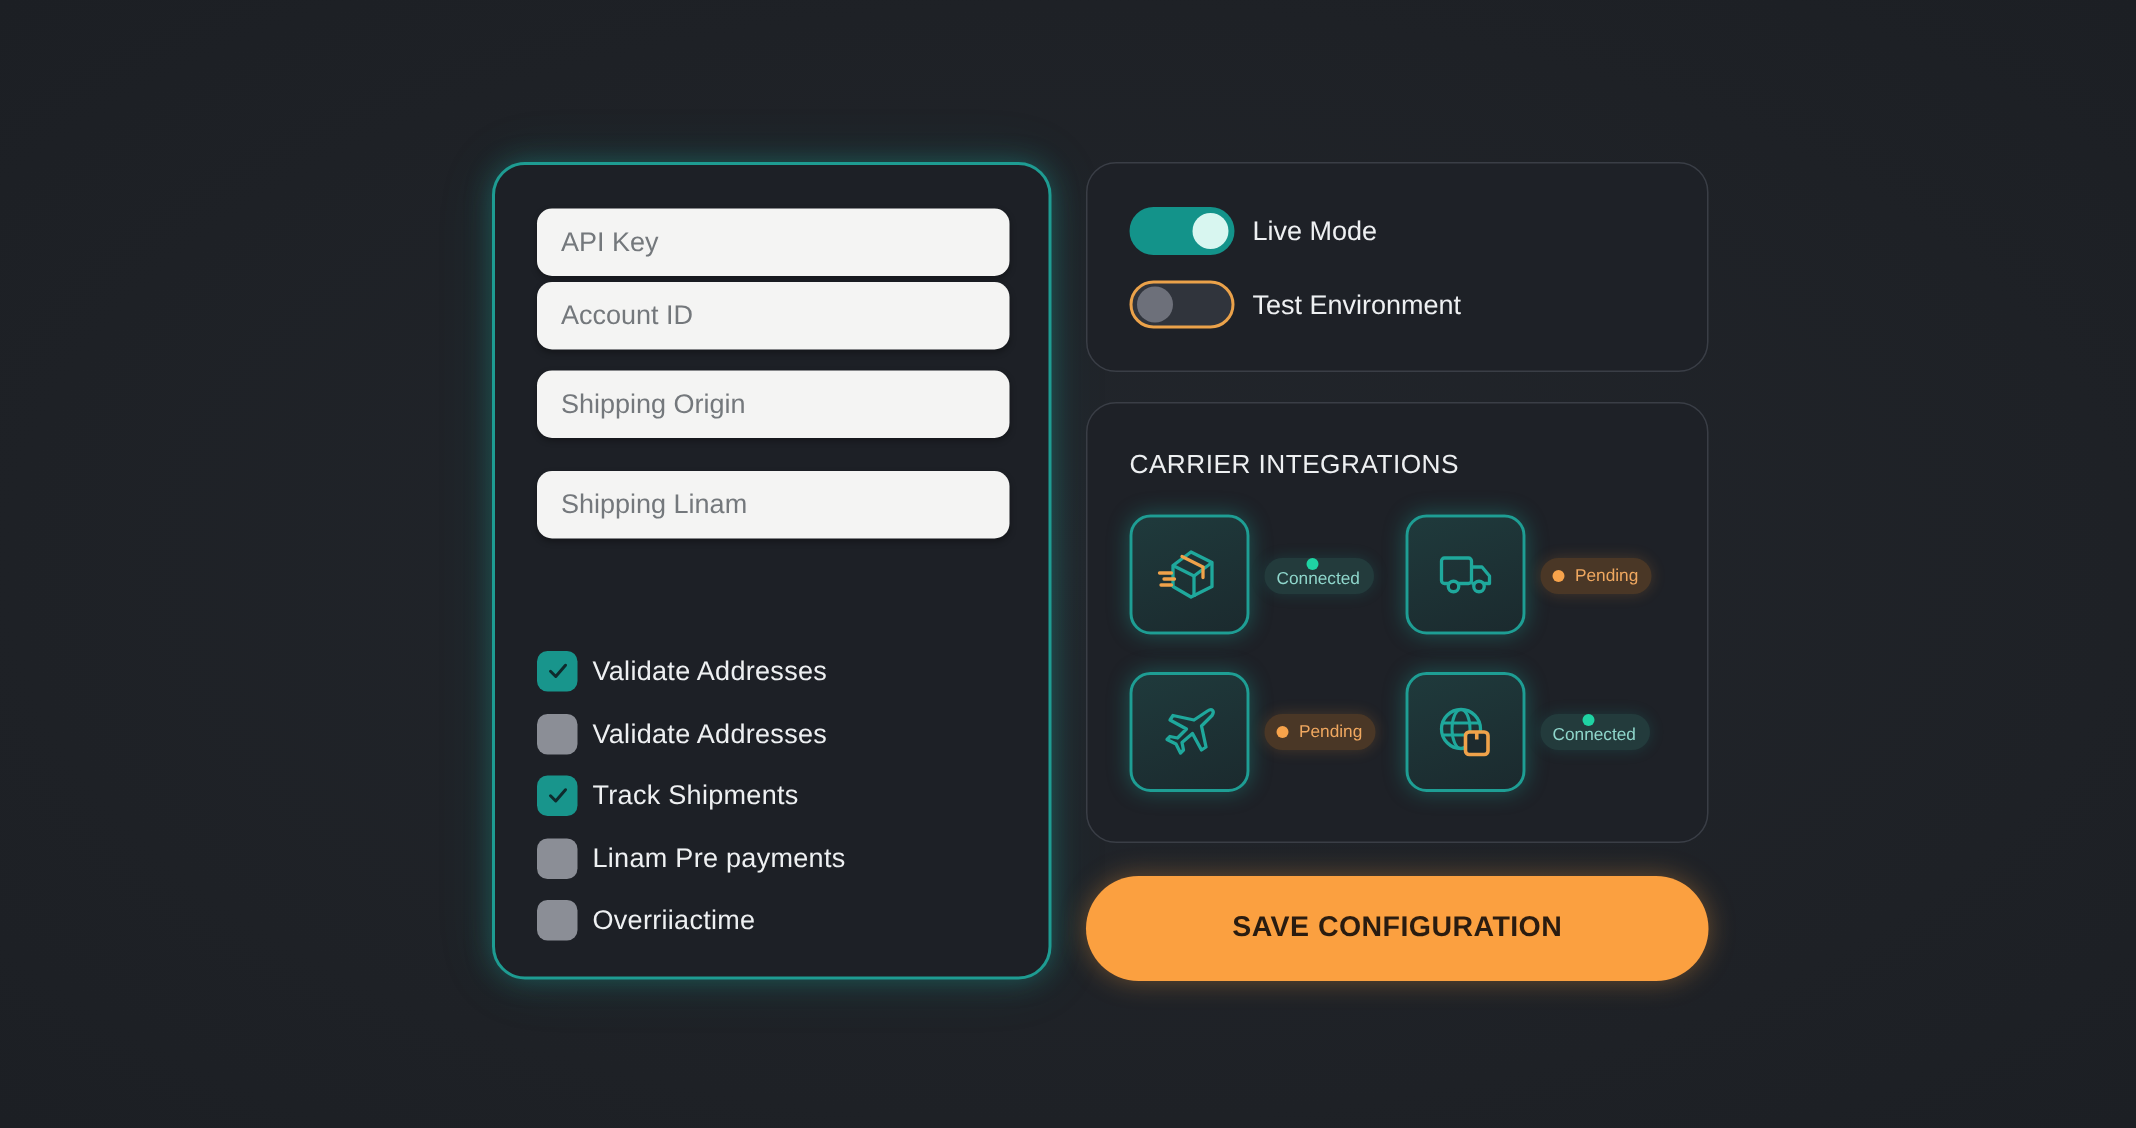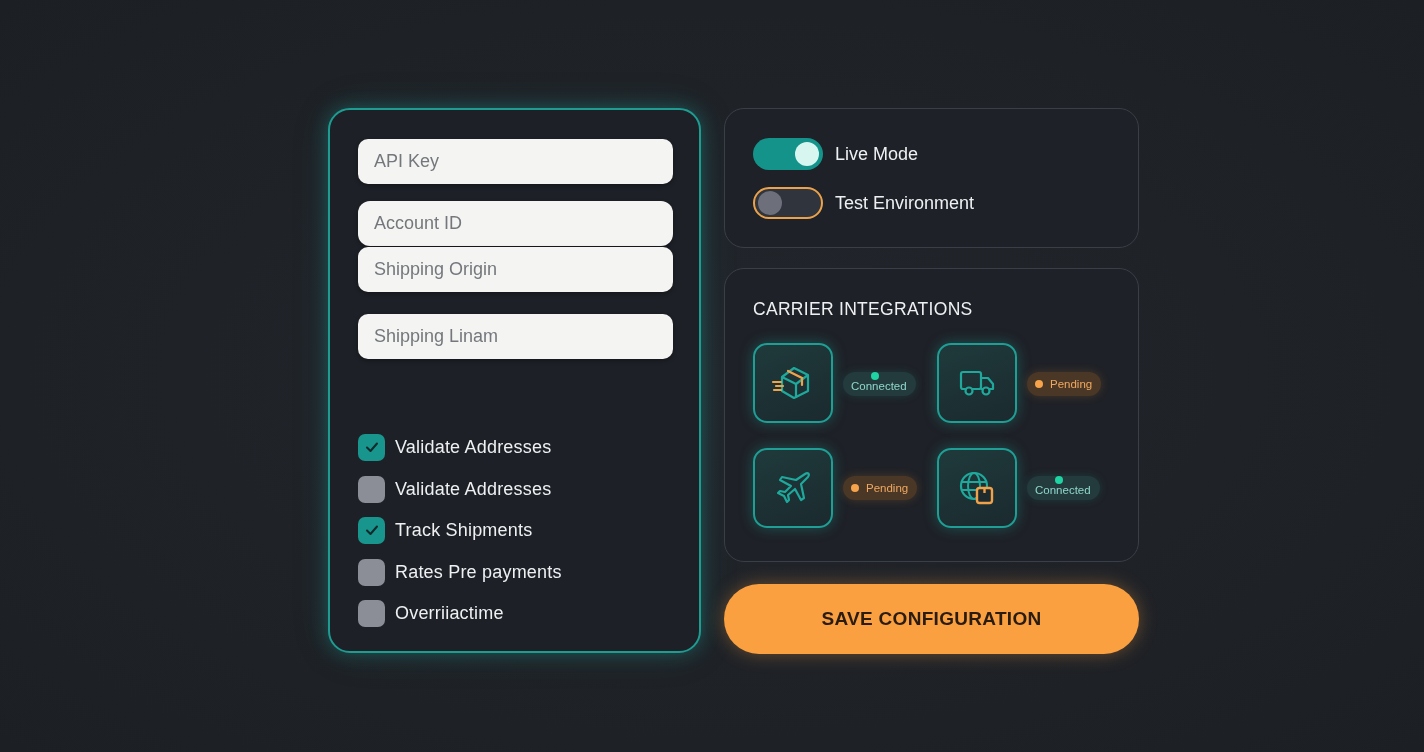--- a/index.html
+++ b/index.html
@@ -110,21 +110,21 @@
       cursor: pointer;
     }
   </style>
 </head>
 <body>
 
 <div class="stage">
 
   <div class="form-panel">
     <input class="field" style="top: 29px;" type="text" placeholder="API Key">
-    <input class="field" style="top: 91px; border-radius: 12px;" type="text" placeholder="Account ID">
+    <input class="field" style="top: 78px;" type="text" placeholder="Account ID">
     <input class="field" style="top: 137px;" type="text" placeholder="Shipping Origin">
     <input class="field" style="top: 204px;" type="text" placeholder="Shipping Linam">
 
     <div class="check-row" style="top:323px">
       <div class="checkbox checked">
         <svg viewBox="0 0 16 16">
             <path d="M3 8.5 L6.5 12 L13 4.5" fill="none" stroke="#0f2a2c" stroke-width="2" stroke-linecap="round" stroke-linejoin="round"></path>
           </svg>
       </div>
       <span class="check-label">Validate Addresses</span>
@@ -136,21 +136,21 @@
     <div class="check-row" style="top:406px">
       <div class="checkbox checked">
         <svg viewBox="0 0 16 16">
             <path d="M3 8.5 L6.5 12 L13 4.5" fill="none" stroke="#0f2a2c" stroke-width="2" stroke-linecap="round" stroke-linejoin="round"></path>
           </svg>
       </div>
       <span class="check-label">Track Shipments</span>
     </div>
     <div class="check-row" style="top:448px">
       <div class="checkbox"></div>
-      <span class="check-label">Rates Pre payments</span>
+      <span class="check-label">Linam Pre payments</span>
     </div>
     <div class="check-row" style="top:489px">
       <div class="checkbox"></div>
       <span class="check-label">Overriiactime</span>
     </div>
   </div>
 
   <div class="mode-panel">
     <div class="toggle-row" style="top:29px">
       <div class="toggle on">

